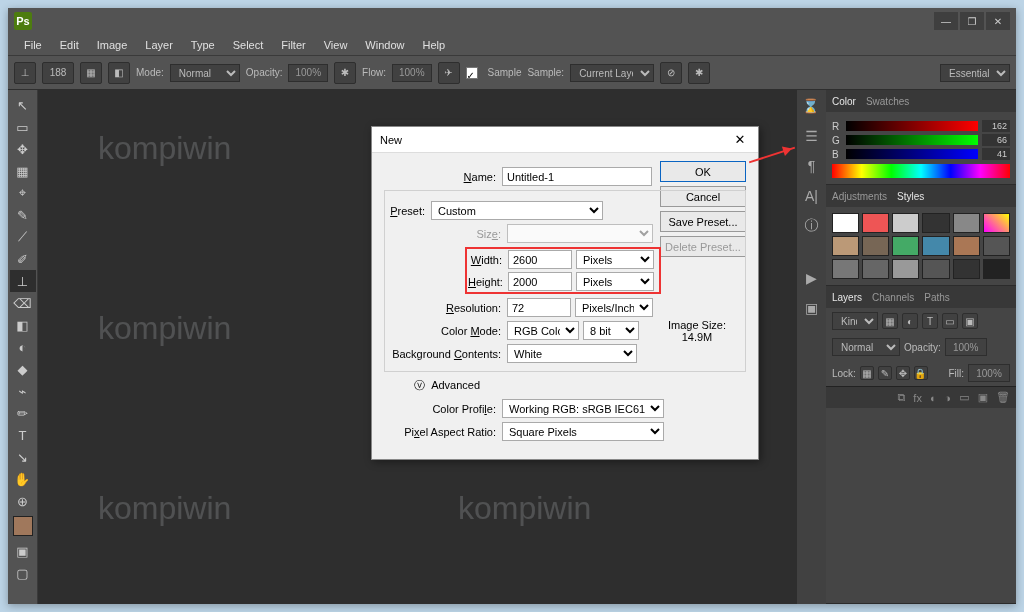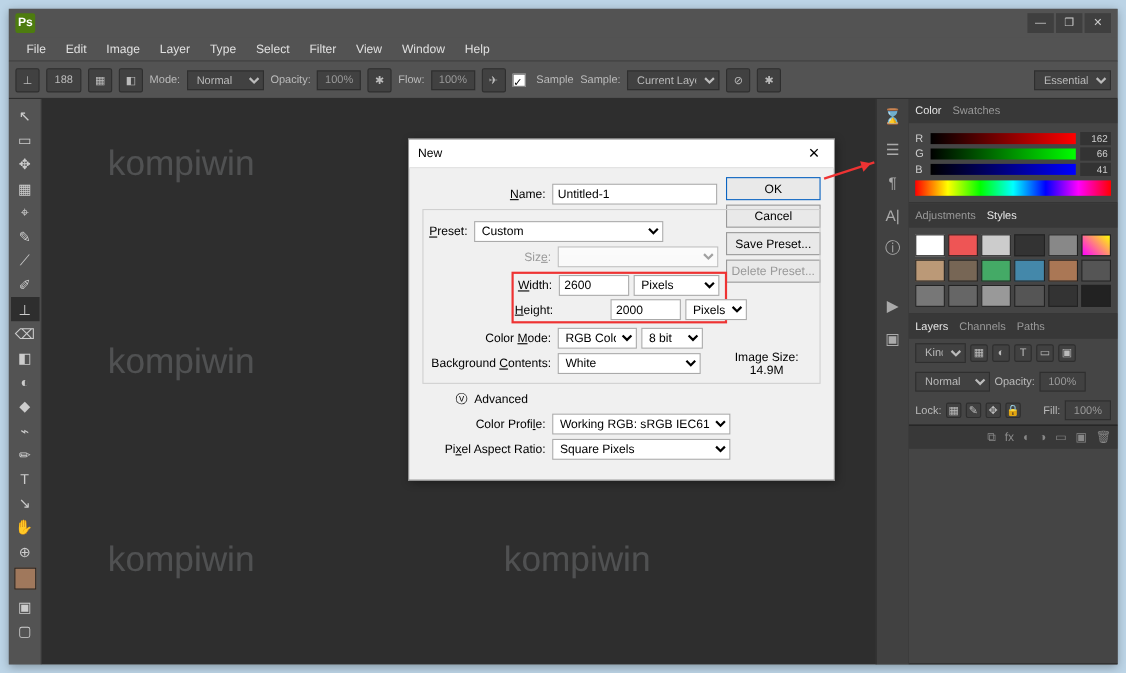--- a/index.html
+++ b/index.html
@@ -286,23 +286,28 @@
           <select class="dlg-select" style="width:146px" disabled=""><option></option></select>
         </div>
         <div class="hl-wrap hl" style="margin-left:76px;width:196px">
           <div class="dlg-row" style="margin:0">
             <div class="dlg-label" style="width:40px"><u>W</u>idth:</div>
             <input class="dlg-input" style="width: 64px;" value="2600">
             <select class="dlg-select" style="width:78px;margin-left:4px"><option>Pixels</option></select>
           </div>
           <div class="dlg-row" style="margin:3px 0 0">
             <div class="dlg-label" style="width:40px"><u>H</u>eight:</div>
-            <input class="dlg-input" style="width: 64px; margin-left: 47px;" value="2000">
+            <input class="dlg-input" style="width: 64px;" value="2000">
             <select class="dlg-select" style="width:78px;margin-left:4px"><option>Pixels</option></select>
           </div>
+        </div>
+        <div class="dlg-row">
+          <div class="dlg-label"><u>R</u>esolution:</div>
+          <input class="dlg-input" style="width: 64px;" value="72">
+          <select class="dlg-select" style="width:78px;margin-left:4px"><option>Pixels/Inch</option></select>
         </div>
         <div class="dlg-row">
           <div class="dlg-label">Color <u>M</u>ode:</div>
           <select class="dlg-select" style="width:72px"><option>RGB Color</option></select>
           <select class="dlg-select" style="width:56px;margin-left:4px"><option>8 bit</option></select>
         </div>
         <div class="dlg-row">
           <div class="dlg-label">Background <u>C</u>ontents:</div>
           <select class="dlg-select" style="width:130px"><option>White</option></select>
         </div>

